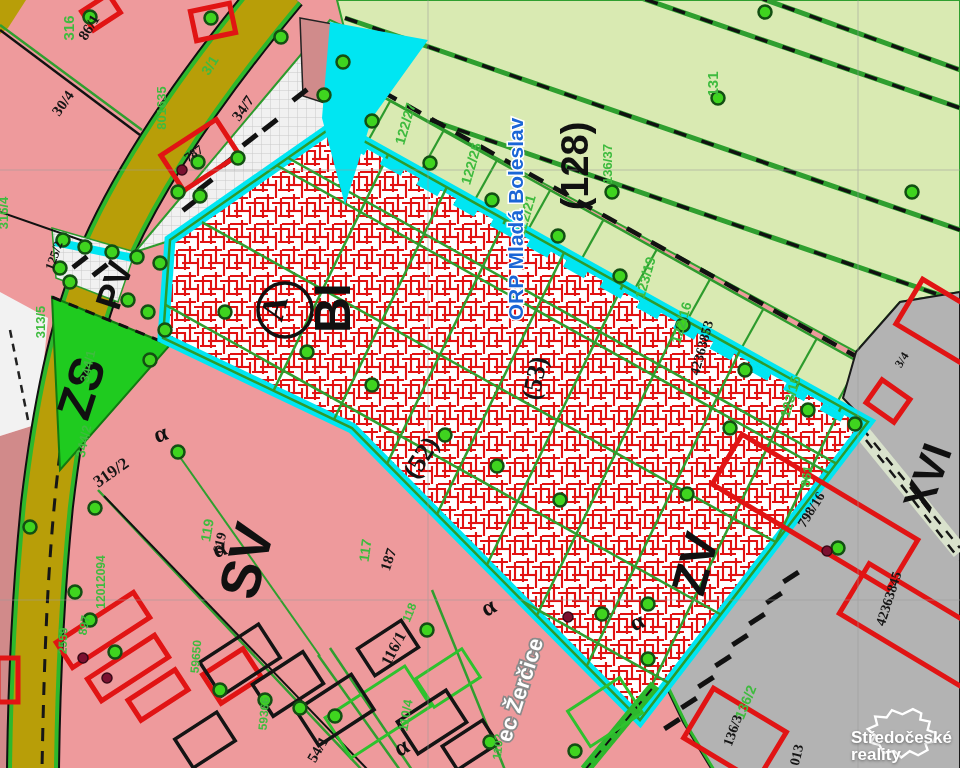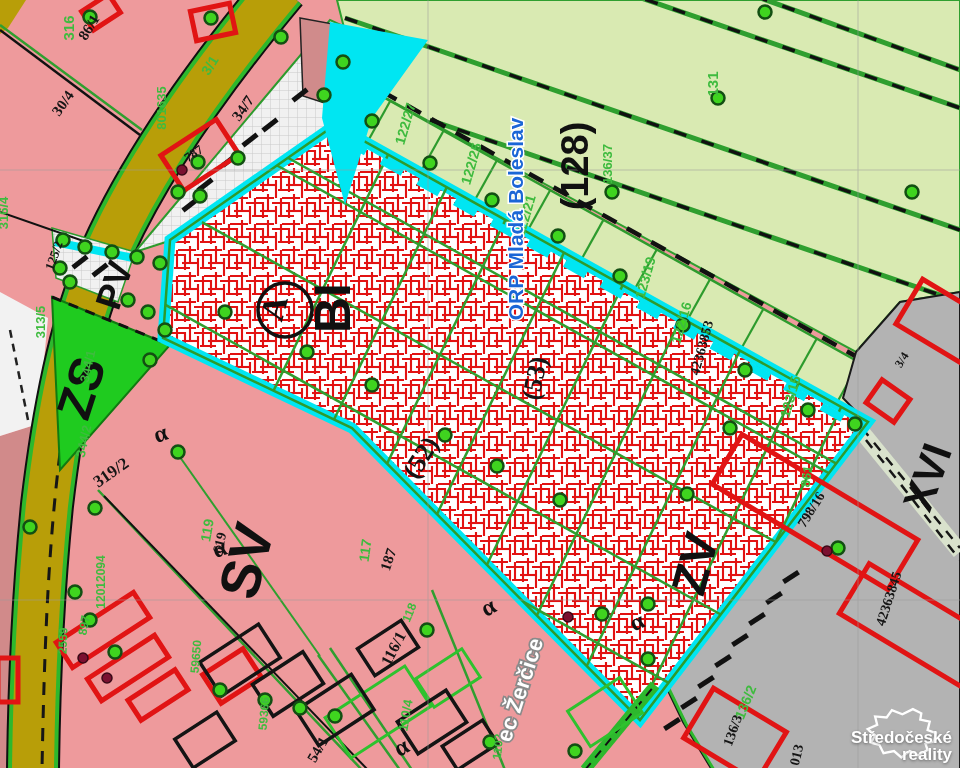--- a/index.html
+++ b/index.html
@@ -10,21 +10,21 @@
   .lz{fill:#101010;font-family:"Liberation Sans",sans-serif;font-weight:bold;}
   .lzs{fill:#101010;font-family:"Liberation Serif",serif;font-weight:bold;}
   .lg{fill:#3fbb3f;font-family:"Liberation Sans",sans-serif;font-weight:600;}
   .lb{fill:#151515;font-family:"Liberation Serif",serif;font-weight:bold;}
   .lu{fill:#1b66d6;font-family:"Liberation Sans",sans-serif;font-weight:bold;
       stroke:#ffffff;stroke-width:3px;paint-order:stroke;}
   .lw{fill:#ffffff;font-family:"Liberation Sans",sans-serif;font-weight:bold;
       stroke:#8a8a8a;stroke-width:3.5px;paint-order:stroke;}
   .lsym{fill:#111;font-family:"Liberation Serif",serif;font-weight:bold;}
   .logo{position:absolute;right:6px;bottom:3px;width:110px;height:66px;color:#fff;
-        text-align:right;font-weight:bold;font-size:17px;line-height:1.0;
+        text-align:left;font-weight:bold;font-size:17px;line-height:1.0;
         text-shadow:0 1px 3px rgba(0,0,0,.45);}
   .logo .txt{position:absolute;right:2px;bottom:2px;}
 </style>
 </head>
 <body>
 
 <div class="stage">
 <svg id="map" viewBox="0 0 960 768" width="960" height="768">
   <defs>
     <pattern id="hatch" width="26" height="26" patternUnits="userSpaceOnUse">

